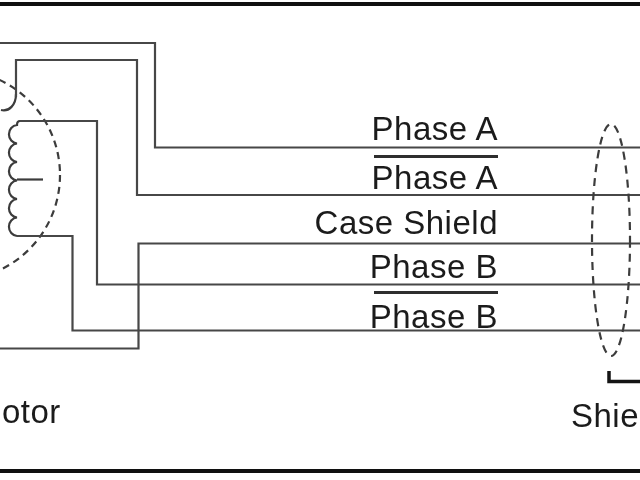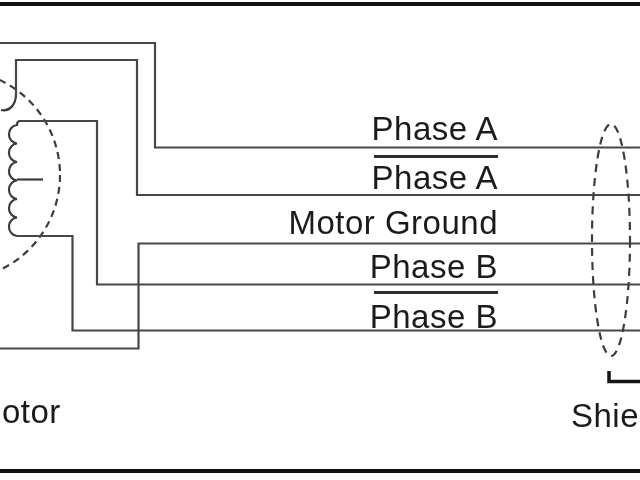--- a/index.html
+++ b/index.html
@@ -75,21 +75,21 @@
     <ellipse cx="611" cy="240" rx="19" ry="116" fill="none" stroke="#3c3c3c" stroke-width="2.2" stroke-dasharray="8 6"></ellipse>
 
     <path d="M609,371 V381.5 H640" fill="none" stroke="#141414" stroke-width="3.5"></path>
   </svg>
 
   <div class="lbl right-col phase-a-lbl">Phase A</div>
 
   <div class="overline-bar ob-a"></div>
   <div class="lbl right-col phase-a-bar-lbl">Phase A</div>
 
-  <div class="lbl right-col case-ground-lbl">Motor Ground</div>
+  <div class="lbl right-col case-ground-lbl">Case Shield</div>
 
   <div class="lbl right-col phase-b-lbl">Phase B</div>
 
   <div class="overline-bar ob-b"></div>
   <div class="lbl right-col phase-b-bar-lbl">Phase B</div>
 
   <div class="lbl motor-lbl">Motor</div>
 
   <div class="lbl shield-lbl">Shield</div>
 

